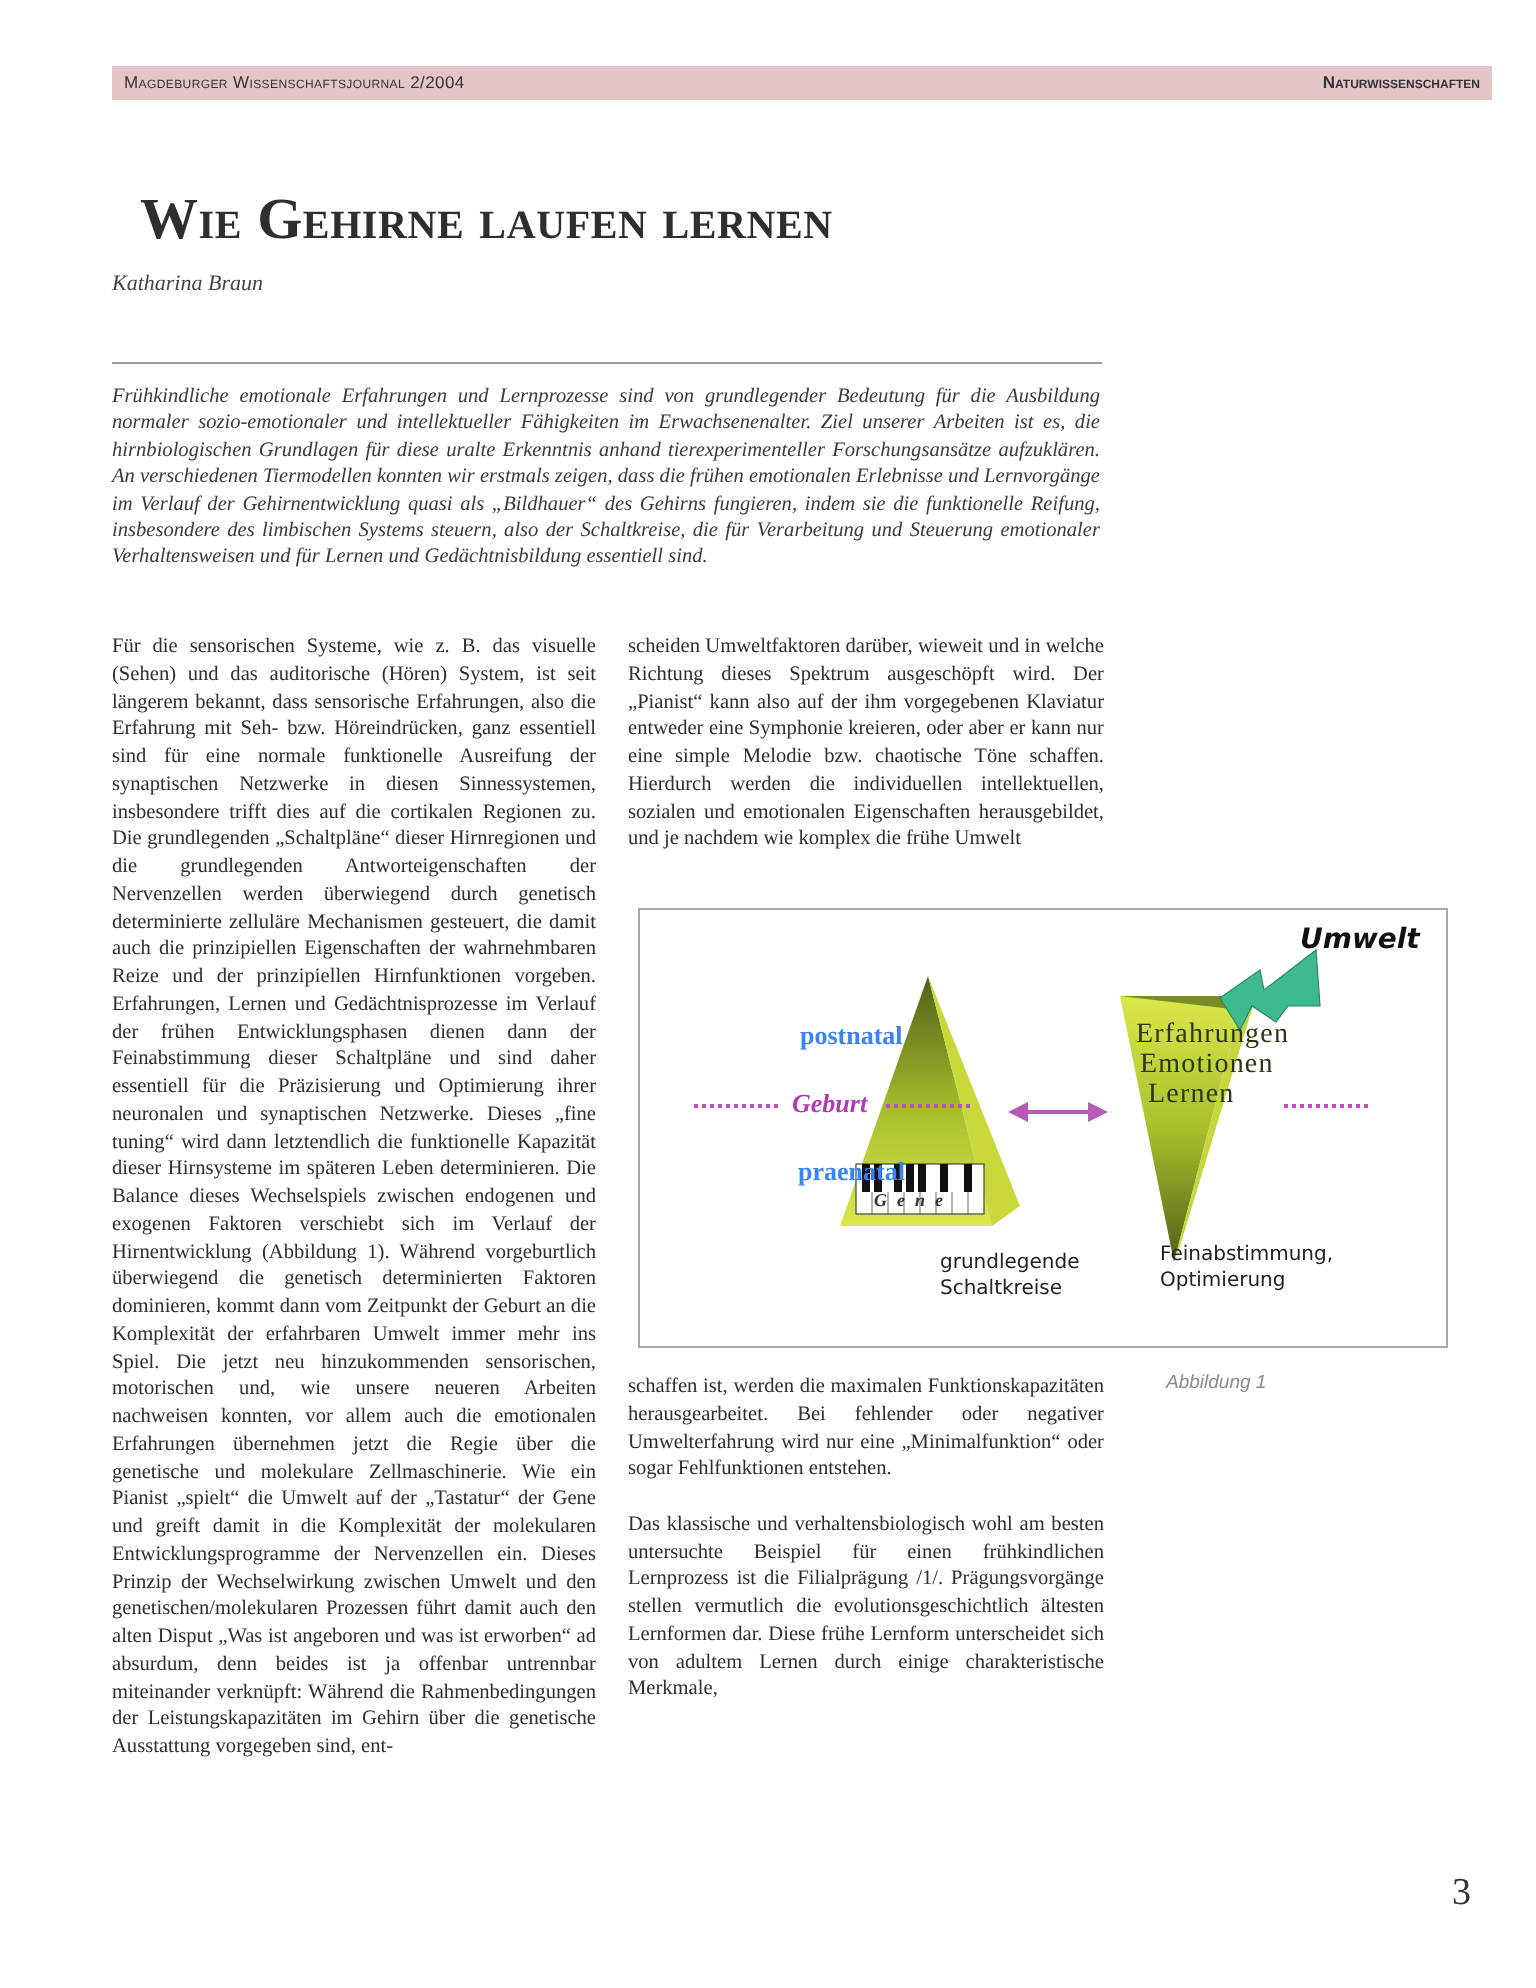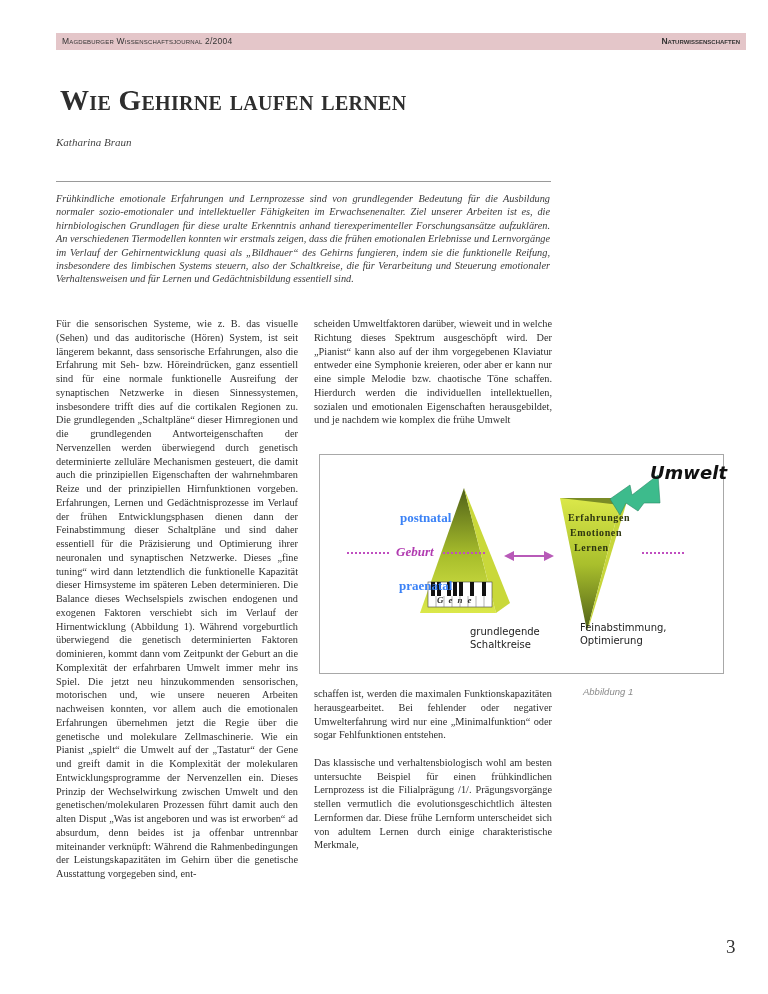--- a/index.html
+++ b/index.html
@@ -2,42 +2,42 @@
 <html><head>
 <meta charset="utf-8">
 <style>
   html, body { margin: 0; padding: 0; background: #ffffff; }
   body { width: 768px; height: 994px; position: relative; overflow: hidden; font-family: "Liberation Serif", "DejaVu Serif", serif; color: #2a2a2a; }
 
   .header-band { position: absolute; left: 56px; top: 33px; width: 690px; height: 17px; background: #e4c6c9; text-align: center; }
   .header-left { position: absolute; left: 6px; top: 3px; font-family: "Liberation Sans", sans-serif; font-size: 8.5px; letter-spacing: 0.2px; color: #333; font-variant: small-caps; text-transform: none; }
   .header-right { position: absolute; right: 6px; top: 3px; font-family: "Liberation Sans", sans-serif; font-size: 8.5px; font-weight: bold; color: #333; font-variant: small-caps; }
 
-  .title { position: absolute; left: 56px; top: 80px; font-family: "Liberation Serif", serif; font-size: 29px; font-weight: bold; color: #2e2e2e; font-variant: small-caps; letter-spacing: 0.3px; margin: 4px; }
+  .title { position: absolute; left: 56px; top: 80px; font-family: "Liberation Serif", serif; font-size: 29px; font-weight: bold; color: #2e2e2e; font-variant: small-caps; letter-spacing: 0.3px; margin: 14px; }
   .author { position: absolute; left: 56px; top: 136px; font-size: 11px; font-style: italic; color: #444; }
   .rule { position: absolute; left: 56px; top: 181px; width: 495px; height: 0; border-top: 1.5px solid #9a9a9a; }
 
   .abstract { position: absolute; left: 56px; top: 192px; width: 494px; font-size: 10.3px; line-height: 13.4px; font-style: italic; color: #3a3a3a; text-align: justify; margin: 0; hyphens: auto; }
 
   .col { position: absolute; font-size: 10.3px; line-height: 13.75px; color: #2e2e2e; text-align: justify; hyphens: auto; }
   .col p { margin: 0 0 13.75px 0; }
   .col-left { left: 56px; top: 317px; width: 242px; }
   .col-mid-top { left: 314px; top: 317px; width: 238px; }
   .col-mid-bottom { left: 314px; top: 687px; width: 238px; }
 
   .figure { position: absolute; left: 319px; top: 454px; width: 403px; height: 218px; border: 1.5px solid #a8a8a8; background: #fff; }
   .caption { position: absolute; left: 583px; top: 686px; font-family: "Liberation Sans", sans-serif; font-style: italic; font-size: 9.5px; color: #8a8a8a; }
   .page-number { position: absolute; left: 726px; top: 936px; font-size: 19px; color: #333; }
 
   .fig-label { position: absolute; font-family: "Liberation Serif", serif; font-weight: bold; font-size: 13px; color: #3b82f6; }
   .fig-geburt { position: absolute; font-family: "Liberation Serif", serif; font-style: italic; font-weight: bold; font-size: 13px; color: #b13cb1; text-align: center; }
   .fig-dots { position: absolute; border-top: 2px dotted #c04ec0; height: 0; }
   .fig-sans { position: absolute; font-family: "DejaVu Sans", sans-serif; font-size: 10px; line-height: 13px; color: #222; }
-  .fig-inner { position: absolute; font-family: "Liberation Serif", serif; font-weight: bold; font-size: 10px; line-height: 15px; color: #2d3510; letter-spacing: 0.6px; }
-  .fig-umwelt { position: absolute; font-family: "DejaVu Sans", sans-serif; font-style: italic; font-weight: bold; font-size: 18px; color: #111; }
+  .fig-inner { position: absolute; font-family: "Liberation Serif", serif; font-weight: normal; font-size: 14px; line-height: 15px; color: #2d3510; letter-spacing: 0.6px; }
+  .fig-umwelt { position: absolute; font-family: "DejaVu Sans", sans-serif; font-style: italic; font-weight: bold; font-size: 14px; color: #111; }
   .gene-text { position: absolute; font-family: "Liberation Serif", serif; font-style: italic; font-weight: bold; font-size: 9px; color: #333; letter-spacing: 5px; }
 </style>
 </head>
 <body>
 
 <div class="header-band">
   <span class="header-left">Magdeburger Wissenschaftsjournal 2/2004</span>
   <span class="header-right">Naturwissenschaften</span>
 </div>
 

